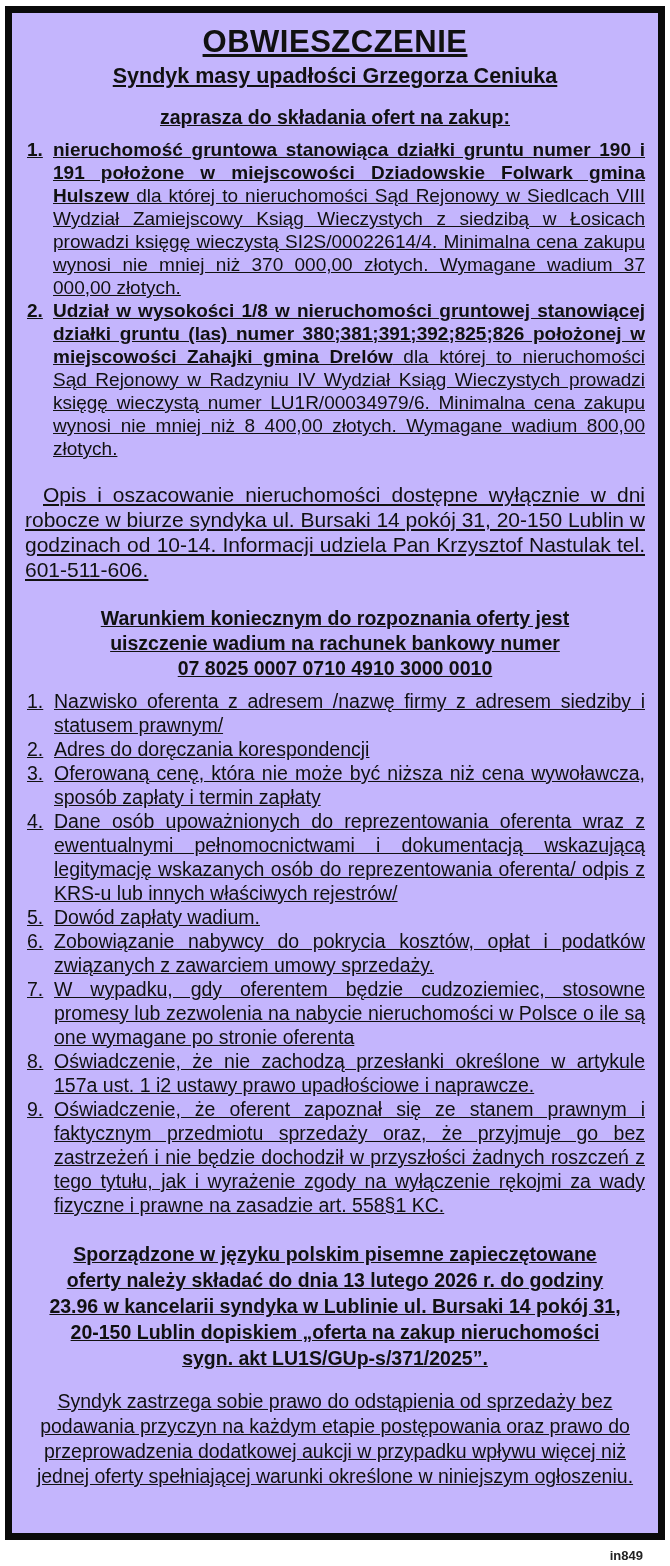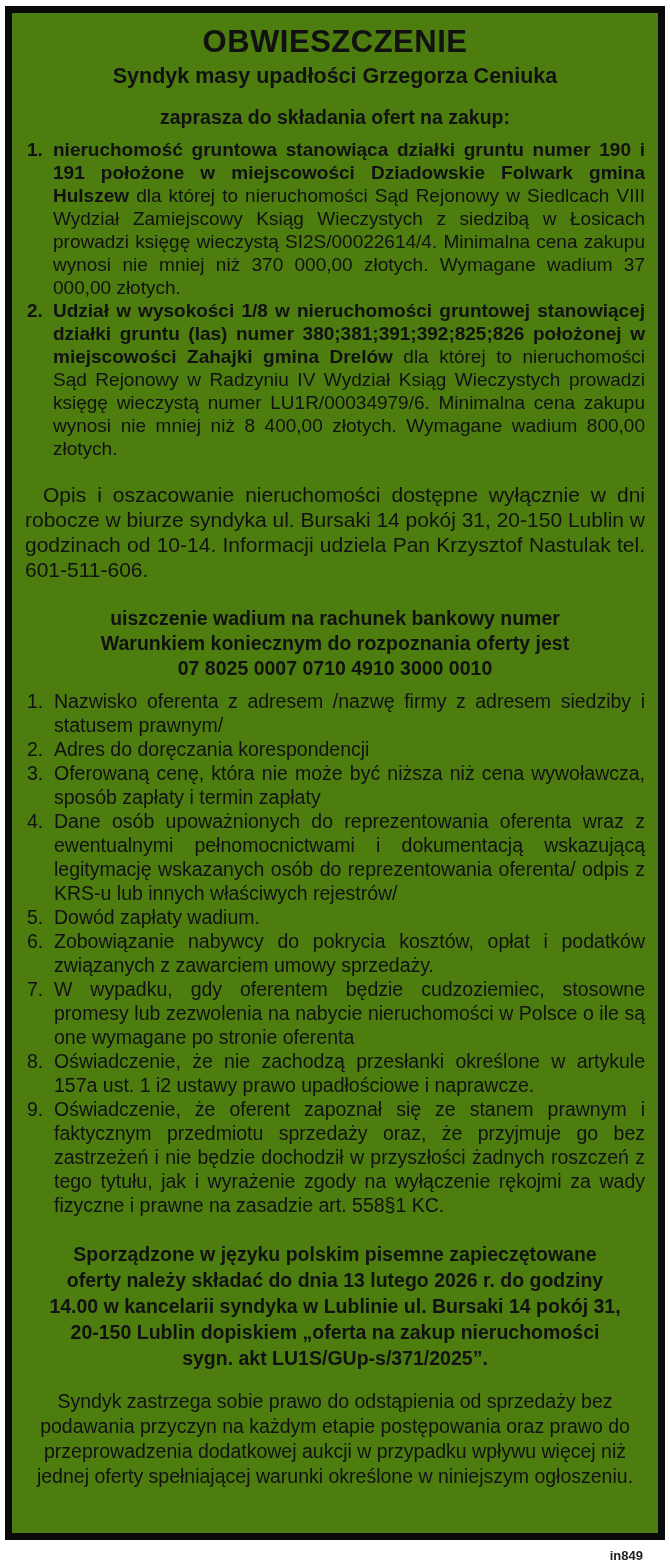--- a/index.html
+++ b/index.html
@@ -15,24 +15,25 @@
     position: relative;
     overflow: hidden;
   }
   .frame {
     position: absolute;
     top: 6px;
     left: 5px;
     right: 5px;
     bottom: 26px;
     border: 7px solid #0a0a0a;
-    background: #4d7c0f;
+    background: #c4b5fd;
     padding: 10px 13px 8px 13px;
     box-sizing: border-box;
     overflow: hidden;
+    text-decoration: underline;
   }
   .title {
     margin: 0;
     text-align: center;
     font-size: 31px;
     font-weight: 700;
     letter-spacing: 0.5px;
     line-height: 38px;
   }
   .subtitle {
@@ -156,22 +157,22 @@
     </div>
     <div class="oitem">
       <span class="onum">2.</span>
       <div class="otext"><strong>Udział w wysokości 1/8 w nieruchomości gruntowej stanowiącej działki gruntu (las) numer 380;381;391;392;825;826 położonej w miejscowości Zahajki gmina Drelów</strong><span> dla której to nieruchomości Sąd Rejonowy w Radzyniu IV Wydział Ksiąg Wieczystych prowadzi księgę wieczystą numer LU1R/00034979/6. Minimalna cena zakupu wynosi nie mniej niż 8 400,00 złotych. Wymagane wadium 800,00 złotych.</span></div>
     </div>
   </div>
 
   <p class="contact">Opis i oszacowanie nieruchomości dostępne wyłącznie w dni robocze w biurze syndyka ul. Bursaki 14 pokój 31, 20-150 Lublin w godzinach od 10-14. Informacji udziela Pan Krzysztof Nastulak tel. 601-511-606.</p>
 
   <div class="wadium">
+    <div>Warunkiem koniecznym do rozpoznania oferty jest</div>
     <div>uiszczenie wadium  na rachunek bankowy numer</div>
-    <div>Warunkiem koniecznym do rozpoznania oferty jest</div>
     <div>07 8025 0007 0710 4910 3000 0010</div>
   </div>
 
 
   <div class="reqs">
     <div class="ritem">
       <span class="rnum">1.</span>
       <div class="rtext">Nazwisko oferenta z adresem /nazwę firmy z adresem siedziby i statusem prawnym/</div>
     </div>
     <div class="ritem">
@@ -204,21 +205,21 @@
     </div>
     <div class="ritem">
       <span class="rnum">9.</span>
       <div class="rtext">Oświadczenie, że oferent zapoznał się ze stanem prawnym i faktycznym przedmiotu sprzedaży oraz, że przyjmuje go bez zastrzeżeń i nie będzie dochodził w przyszłości żadnych roszczeń z tego tytułu, jak i wyrażenie zgody na wyłączenie rękojmi za wady fizyczne i prawne na zasadzie art. 558§1 KC.</div>
     </div>
   </div>
 
   <div class="submission">
     <div>Sporządzone w języku polskim pisemne zapieczętowane</div>
     <div>oferty należy składać do dnia  13 lutego 2026 r. do godziny</div>
-    <div>14.00 w kancelarii syndyka w Lublinie ul. Bursaki 14 pokój 31,</div>
+    <div>23.96 w kancelarii syndyka w Lublinie ul. Bursaki 14 pokój 31,</div>
     <div>20-150 Lublin dopiskiem „oferta na zakup nieruchomości</div>
     <div>sygn. akt LU1S/GUp-s/371/2025”.</div>
   </div>
 
   <p class="disclaimer">Syndyk zastrzega sobie prawo do odstąpienia od sprzedaży bez podawania przyczyn na każdym etapie postępowania oraz prawo do przeprowadzenia dodatkowej aukcji w przypadku wpływu więcej niż jednej oferty spełniającej warunki określone w niniejszym ogłoszeniu.</p>
 
 </div>
 
 <div class="corner-mark">in849</div>
 

